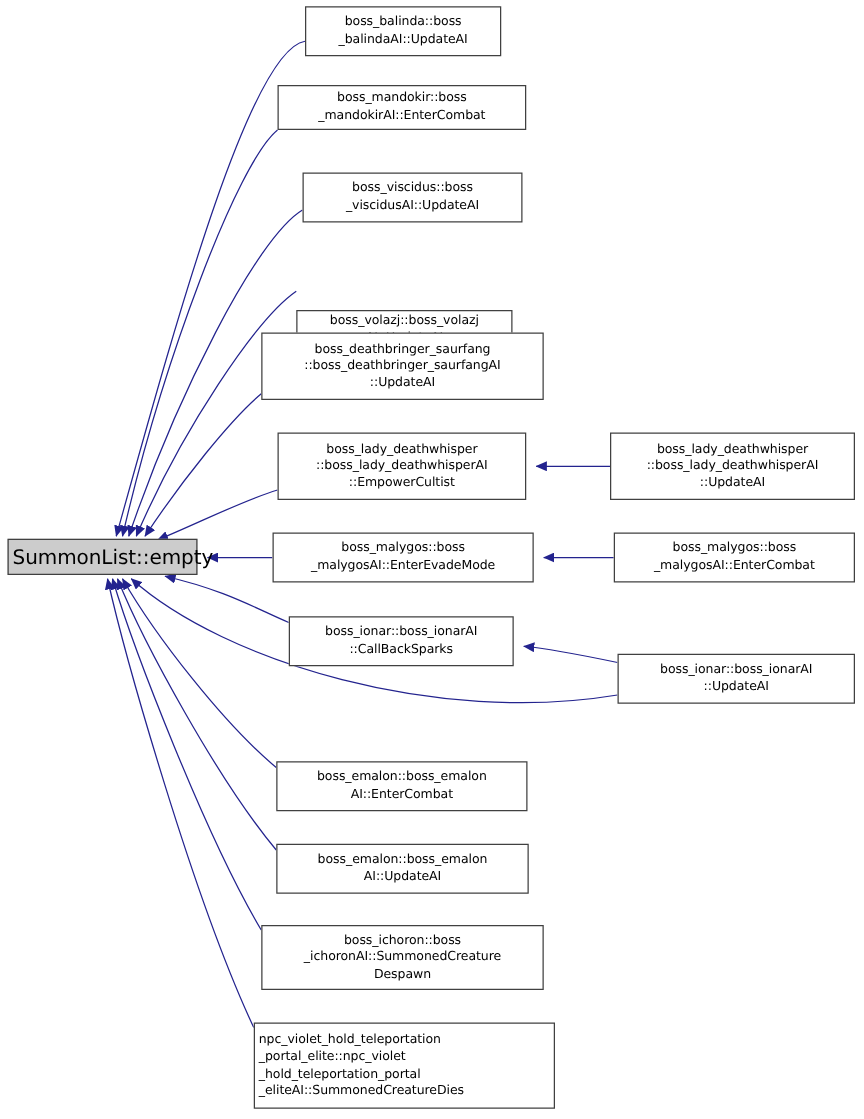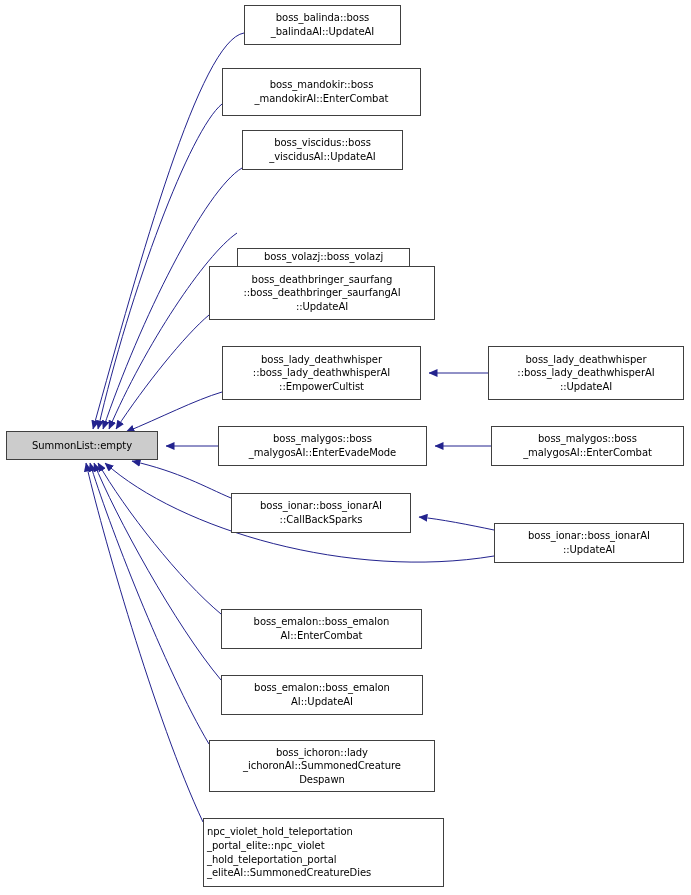--- a/index.html
+++ b/index.html
@@ -36,21 +36,21 @@
     text-align: center;
     font-size: 10px;
     line-height: 13.6px;
     letter-spacing: -0.05px;
     white-space: pre-line;
     padding: 1px 3px;
   }
   .node.hub {
     background: #cccccc;
     border: 1px solid #404040;
-    font-size: 10px;
+    font-size: 16px;
   }
   .node.left-align {
     justify-content: flex-start;
     text-align: left;
   }
   .node-label {
     display: block;
     width: 100%;
   }
 </style>
@@ -82,41 +82,41 @@
         <path d="M488,373 L429,373" fill="none" stroke="#23238e" stroke-width="1" marker-end="url(#arrowhead)"></path>
         <path d="M491,446 L435,446" fill="none" stroke="#23238e" stroke-width="1" marker-end="url(#arrowhead)"></path>
         <path d="M494,530 C470,525 440,519 419,517" fill="none" stroke="#23238e" stroke-width="1" marker-end="url(#arrowhead)"></path>
       </g>
   </svg>
 
   <div id="node-layer">
       <div class="node hub" style="left: 6px; top: 431px; width: 152px; height: 29px;"><span class="node-label">SummonList::empty</span></div>
       <div class="node" style="left: 244px; top: 5px; width: 157px; height: 40px;"><span class="node-label">boss_balinda::boss
 _balindaAI::UpdateAI</span></div>
-      <div class="node" style="left: 222px; top: 68px; width: 199px; height: 48px; justify-content: center;"><span class="node-label">boss_mandokir::boss
+      <div class="node" style="left: 222px; top: 68px; width: 199px; height: 36px; justify-content: center;"><span class="node-label">boss_mandokir::boss
 _mandokirAI::EnterCombat</span></div>
-      <div class="node" style="left: 242px; top: 130px; width: 161px; height: 40px;"><span class="node-label">boss_viscidus::boss
+      <div class="node" style="left: 242px; top: 138px; width: 176px; height: 40px;"><span class="node-label">boss_viscidus::boss
 _viscidusAI::UpdateAI</span></div>
       <div class="node" style="left: 237px; top: 200px; width: 173px; height: 31px; margin-top: 48px;"><span class="node-label">boss_volazj::boss_volazj
 AI::UpdateAI</span></div>
       <div class="node" style="left: 209px; top: 266px; width: 226px; height: 54px; justify-content: flex-end;"><span class="node-label">boss_deathbringer_saurfang
 ::boss_deathbringer_saurfangAI
 ::UpdateAI</span></div>
       <div class="node" style="left: 222px; top: 346px; width: 199px; height: 54px;"><span class="node-label">boss_lady_deathwhisper
 ::boss_lady_deathwhisperAI
 ::EmpowerCultist</span></div>
       <div class="node" style="left: 218px; top: 426px; width: 209px; height: 40px;"><span class="node-label">boss_malygos::boss
 _malygosAI::EnterEvadeMode</span></div>
       <div class="node" style="left: 231px; top: 493px; width: 180px; height: 40px;"><span class="node-label">boss_ionar::boss_ionarAI
 ::CallBackSparks</span></div>
       <div class="node" style="left: 221px; top: 609px; width: 201px; height: 40px;"><span class="node-label">boss_emalon::boss_emalon
 AI::EnterCombat</span></div>
       <div class="node" style="left: 221px; top: 675px; width: 202px; height: 40px;"><span class="node-label">boss_emalon::boss_emalon
 AI::UpdateAI</span></div>
-      <div class="node" style="left: 209px; top: 740px; width: 226px; height: 52px;"><span class="node-label">boss_ichoron::lady
+      <div class="node" style="left: 209px; top: 740px; width: 226px; height: 52px;"><span class="node-label">boss_ichoron::boss
 _ichoronAI::SummonedCreature
 Despawn</span></div>
       <div class="node left-align" style="left: 203px; top: 818px; width: 241px; height: 69px;"><span class="node-label">npc_violet_hold_teleportation
 _portal_elite::npc_violet
 _hold_teleportation_portal
 _eliteAI::SummonedCreatureDies</span></div>
       <div class="node" style="left: 488px; top: 346px; width: 196px; height: 54px;"><span class="node-label">boss_lady_deathwhisper
 ::boss_lady_deathwhisperAI
 ::UpdateAI</span></div>
       <div class="node" style="left: 491px; top: 426px; width: 193px; height: 40px;"><span class="node-label">boss_malygos::boss

